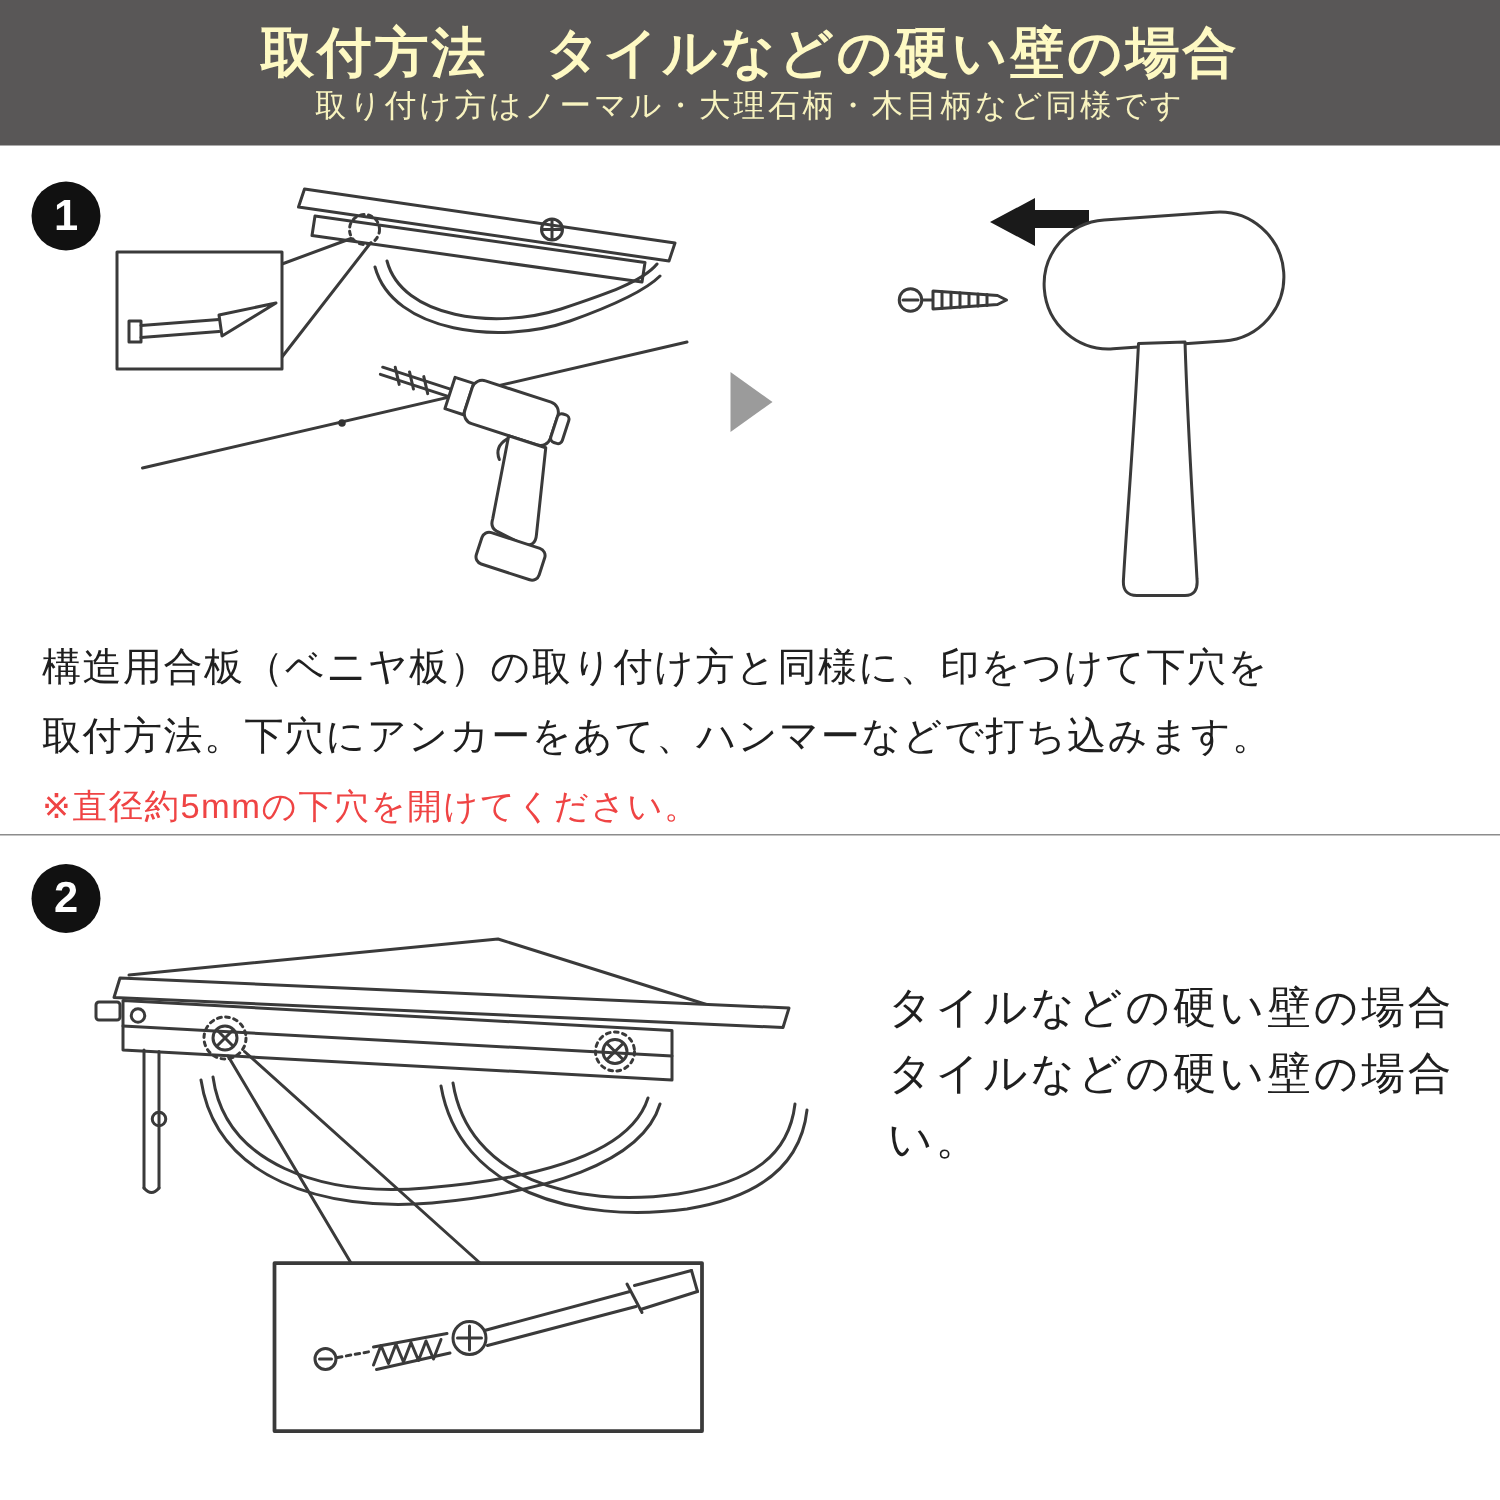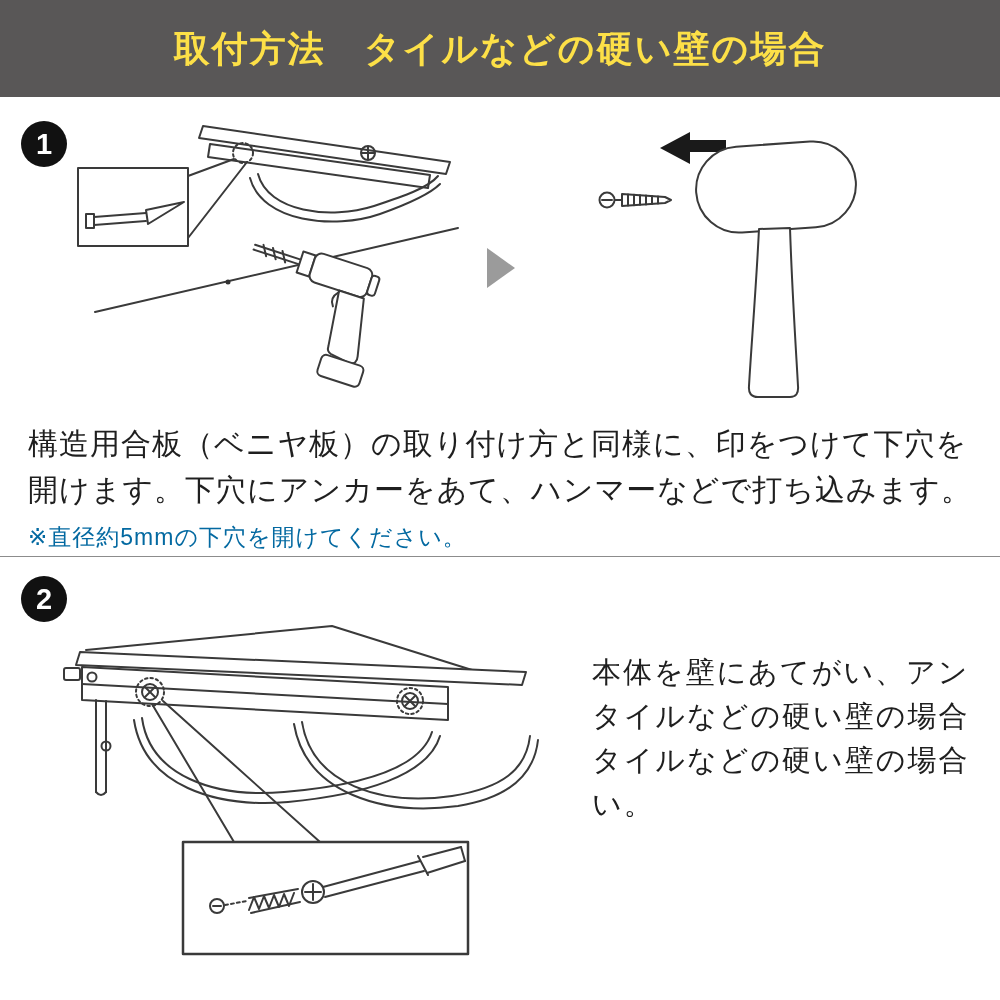--- a/index.html
+++ b/index.html
@@ -16,39 +16,40 @@
            background:#111; color:#fff; display:flex; align-items:center; justify-content:center;
            font-size:29px; font-weight:bold; }
   .badge-1 { left:21px; top:121px; }
   .badge-2 { left:21px; top:576px; }
 
   .illus { position:absolute; left:0; }
   .illus-step1 { top:100px; width:1000px; height:320px; }
   .illus-step2 { top:580px; width:1000px; height:390px; }
 
   .step1-text { position:absolute; left:28px; top:421px; width:950px; color:#1f1f1f; }
-  .step1-text .body-line { font-size:30px; line-height:46px; letter-spacing:1px; }
+  .step1-text .body-line { font-size:26px; line-height:46px; letter-spacing:1px; }
   .step1-note { margin-top:9px; font-size:23px; letter-spacing:1px; }
 
   .divider { position:absolute; left:0; top:556px; width:1000px; border:none;
              border-top:1.5px solid #8c8c8c; }
 
   .step2-text { position:absolute; left:592px; top:650px; width:382px; color:#1f1f1f; }
   .step2-text .body-line { font-size:29px; line-height:44px; letter-spacing:2px; }
 
   svg .ln { stroke:#3a3a3a; stroke-width:2; fill:none; stroke-linecap:round; stroke-linejoin:round; }
   svg .fw { fill:#fff; }
 </style>
 </head>
 <body>
 
 <div class="page">
 
-  <header class="header" style="background: rgb(89, 87, 87); color: #fde047;">
+  <header class="header" style="background: rgb(89, 87, 87); color: #fef9c3;">
     <div class="header-title">取付方法　タイルなどの硬い壁の場合</div>
+    <div class="header-subtitle">取り付け方はノーマル・大理石柄・木目柄など同様です</div>
   </header>
 
   <div class="badge badge-1">
     <span>1</span>
   </div>
 
   <svg class="illus illus-step1" viewBox="0 0 1000 320">
 
     <g class="ln">
       <polygon class="fw" points="203,26 450,62 446,74 199,38"></polygon>
@@ -106,22 +107,22 @@
     </g>
 
     <g class="ln">
       <rect class="fw" x="696" y="44" width="160" height="86" rx="43" transform="rotate(-4 776 87)"></rect>
       <path class="fw" d="M759,129 C756,190 751,250 749,286 Q748,297 758,297 L790,297 Q799,297 798,286 C796,250 792,190 790,128 Z"></path>
     </g>
   </svg>
 
   <div class="step1-text">
     <div class="body-line">構造用合板（ベニヤ板）の取り付け方と同様に、印をつけて下穴を</div>
-    <div class="body-line">開けます。下穴にアンカーをあて、ハンマーなどで打ち込みます。</div>
-    <div class="step1-note" style="color: #0369a1;">※直径約5mmの下穴を開けてください。</div>
+    <div class="body-line">取付方法。下穴にアンカーをあて、ハンマーなどで打ち込みます。</div>
+    <div class="step1-note" style="color: #ef4444;">※直径約5mmの下穴を開けてください。</div>
   </div>
 
   <hr class="divider">
 
   <div class="badge badge-2">
     <span>2</span>
   </div>
 
   <svg class="illus illus-step2" viewBox="0 0 1000 390">
 
@@ -168,19 +169,18 @@
       <line x1="323" y1="307" x2="420" y2="281"></line>
       <line x1="325" y1="317" x2="424" y2="291"></line>
       <line x1="418" y1="276" x2="428" y2="295"></line>
       <line x1="423" y1="277" x2="461" y2="267"></line>
       <line x1="427" y1="293" x2="465" y2="281"></line>
       <line x1="461" y1="267" x2="465" y2="281"></line>
     </g>
   </svg>
 
   <div class="step2-text">
-    <div class="body-line">本体を壁にあてがい、アン</div>
     <div class="body-line">タイルなどの硬い壁の場合</div>
     <div class="body-line">タイルなどの硬い壁の場合</div>
     <div class="body-line">い。</div>
   </div>
 
 </div>
 
 </body></html>

